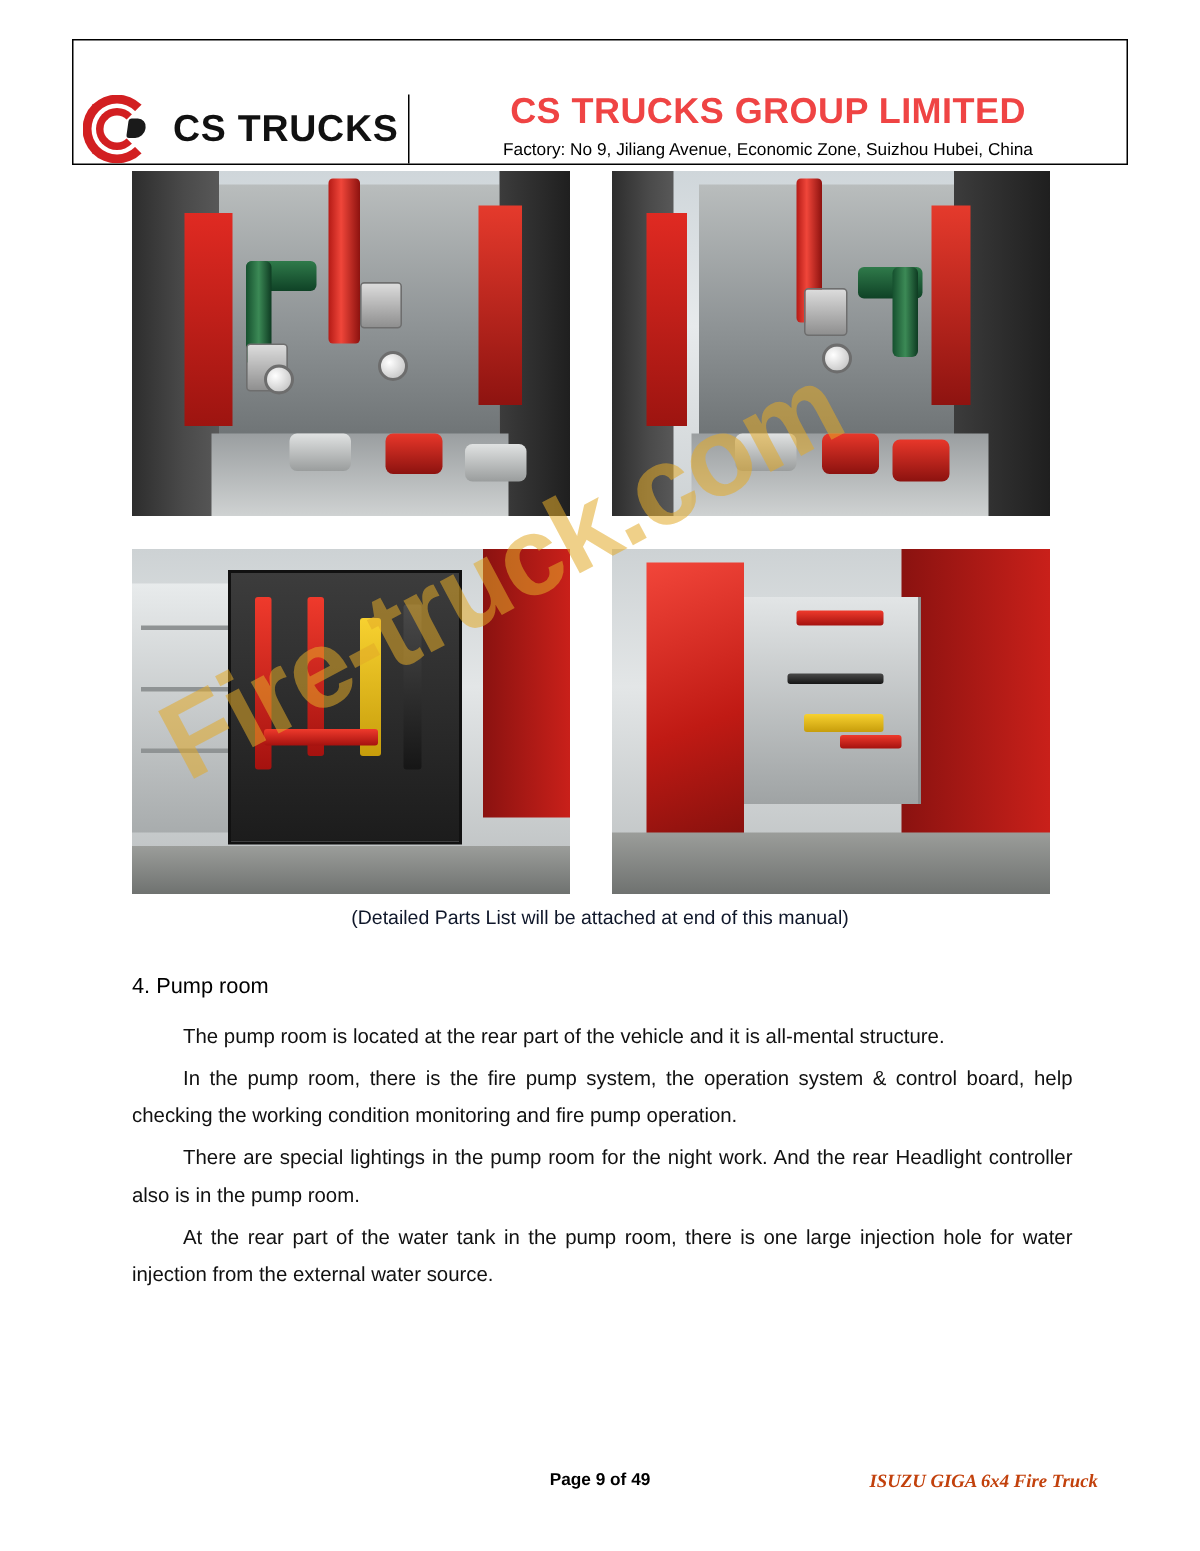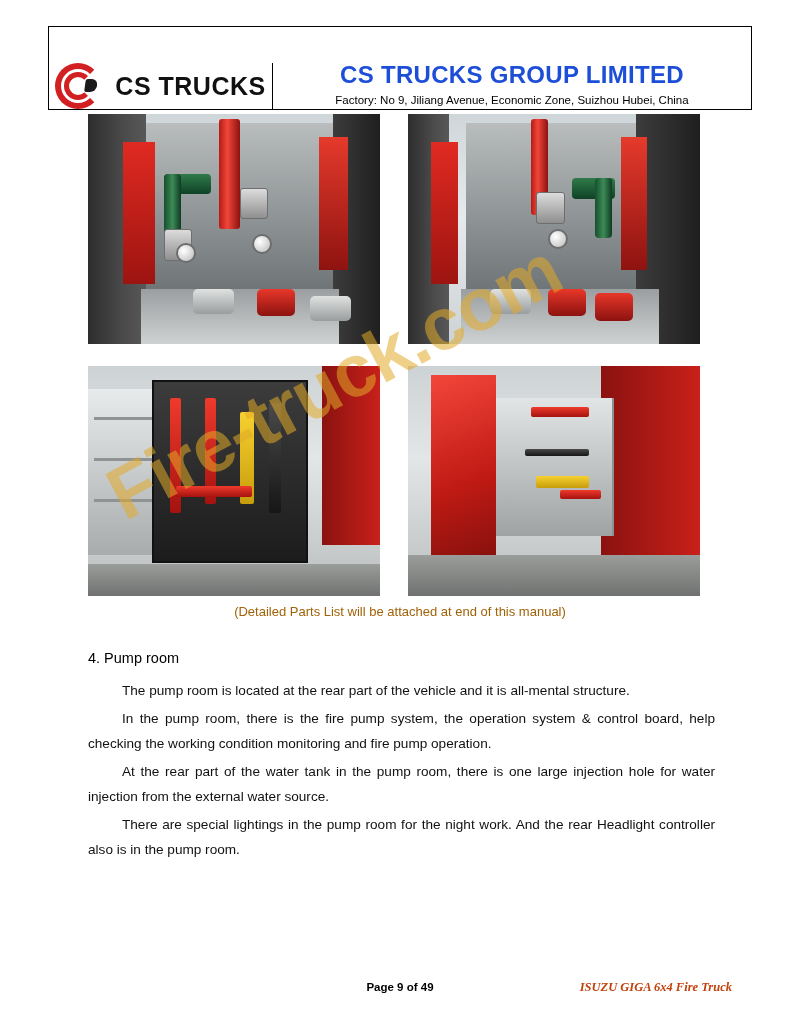--- a/index.html
+++ b/index.html
@@ -86,21 +86,21 @@
     flex: 1;
     display: flex;
     flex-direction: column;
     align-items: center;
     justify-content: center;
     padding-top: 2px;
   }
   .company-name {
     font-size: 24px;
     font-weight: bold;
-    color: #1d4ed8;
+    color: #ef4444;
     letter-spacing: 0.3px;
     line-height: 1.15;
   }
   .company-addr {
     font-size: 11.5px;
     color: #000000;
     margin-top: 5px;
     line-height: 1.35;
   }
   .company-contact {
@@ -247,21 +247,21 @@
   }
 
   
   .caption {
     position: absolute;
     left: 88px;
     top: 604px;
     width: 624px;
     text-align: center;
     font-size: 13px;
-    color: #a16207;
+    color: #0f172a;
   }
   .section-title {
     position: absolute;
     left: 88px;
     top: 650px;
     font-size: 14.5px;
     font-weight: normal;
     color: #000000;
   }
   .body-text {
@@ -412,20 +412,20 @@
 
   <div class="watermark">Fire-truck.com</div>
 
   <div class="caption">(Detailed Parts List will be attached at end of this manual)</div>
 
   <div class="section-title">4. Pump room</div>
 
   <div class="body-text">
     <p>The pump room is located at the rear part of the vehicle and it is all-mental structure.</p>
     <p>In the pump room, there is the fire pump system, the operation system &amp; control board, help checking the working condition monitoring and fire pump operation.</p>
+    <p>There are special lightings in the pump room for the night work. And the rear Headlight controller also is in the pump room.</p>
     <p>At the rear part of the water tank in the pump room, there is one large injection hole for water injection from the external water source.</p>
-    <p>There are special lightings in the pump room for the night work. And the rear Headlight controller also is in the pump room.</p>
   </div>
 
   <div class="footer-page">Page 9 of  49</div>
   <div class="footer-model">ISUZU GIGA 6x4 Fire Truck</div>
 
 </div>
 
 </body></html>

